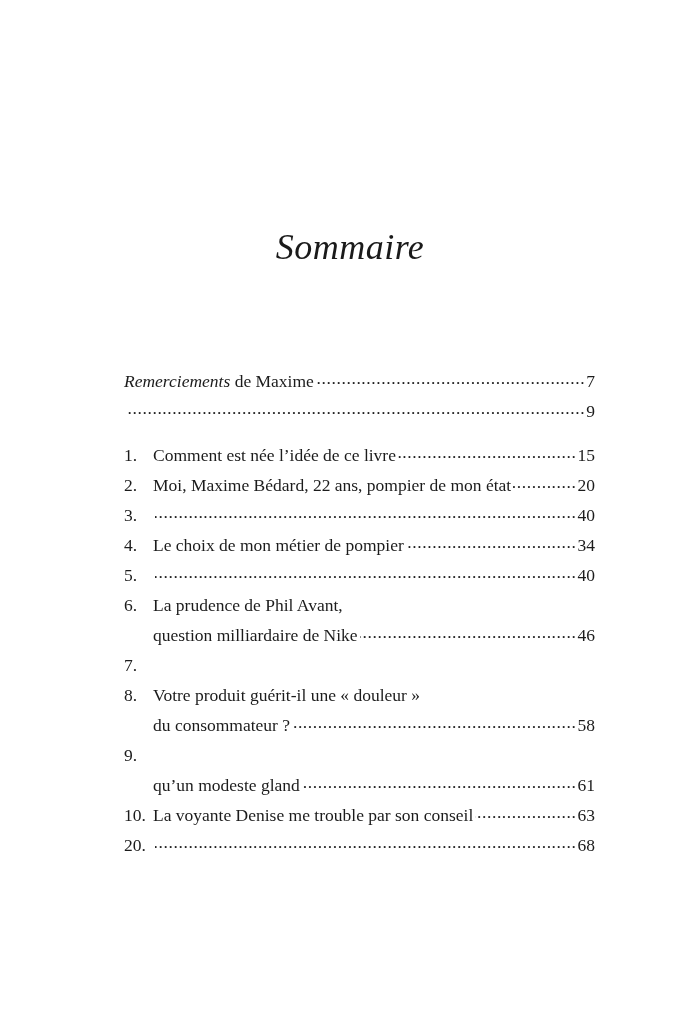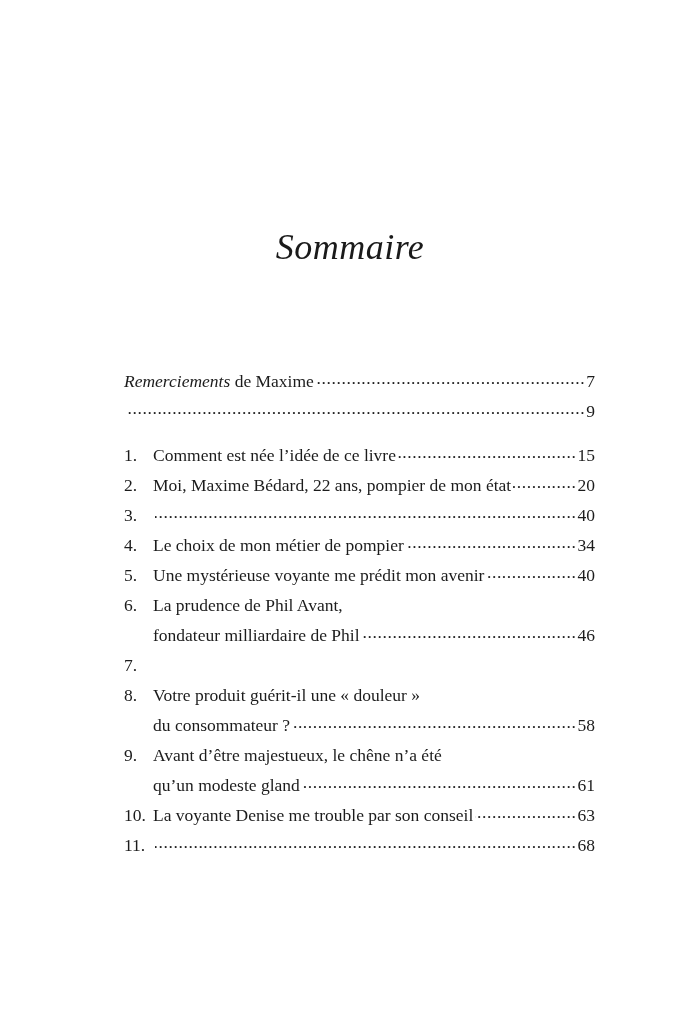--- a/index.html
+++ b/index.html
@@ -115,33 +115,32 @@
 
   <div class="toc-row">
     <span class="num">4.</span>
     <span class="label">Le choix de mon métier de pompier</span>
     <span class="dots"></span>
     <span class="page">34</span>
   </div>
 
   <div class="toc-row">
     <span class="num">5.</span>
-    <span class="label">Une mystérieuse voyante me prédit mon avenir</span>
     <span class="dots"></span>
     <span class="page">40</span>
   </div>
 
   <div>
     <div class="toc-row">
       <span class="num">6.</span>
       <span class="label">La prudence de Phil Avant,</span>
     </div>
     <div class="toc-row">
       <span class="indent"></span>
-      <span class="label">fondateur milliardaire de Phil</span>
+      <span class="label">question milliardaire de Nike</span>
       <span class="dots"></span>
       <span class="page">46</span>
     </div>
   </div>
 
   <div>
     <div class="toc-row">
       <span class="num">7.</span>
     </div>
   </div>
@@ -155,36 +154,35 @@
       <span class="indent"></span>
       <span class="label">du consommateur ?</span>
       <span class="dots"></span>
       <span class="page">58</span>
     </div>
   </div>
 
   <div>
     <div class="toc-row">
       <span class="num">9.</span>
-      <span class="label">Avant d’être majestueux, le chêne n’a été</span>
     </div>
     <div class="toc-row">
       <span class="indent"></span>
       <span class="label">qu’un modeste gland</span>
       <span class="dots"></span>
       <span class="page">61</span>
     </div>
   </div>
 
   <div class="toc-row">
     <span class="num">10.</span>
     <span class="label">La voyante Denise me trouble par son conseil</span>
     <span class="dots"></span>
     <span class="page">63</span>
   </div>
 
   <div class="toc-row">
-    <span class="num">11.</span>
+    <span class="num">20.</span>
     <span class="dots"></span>
     <span class="page">68</span>
   </div>
 
 </div>
 
 </body></html>

